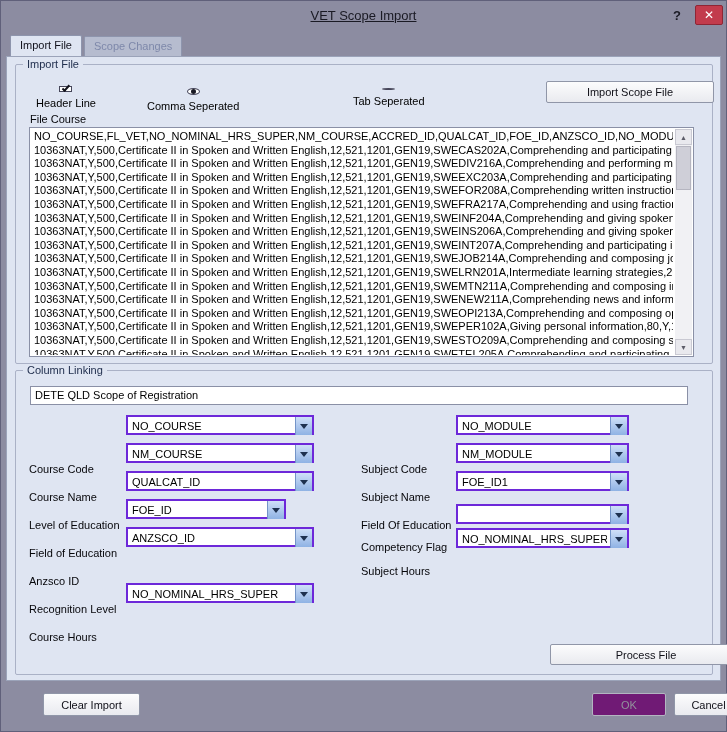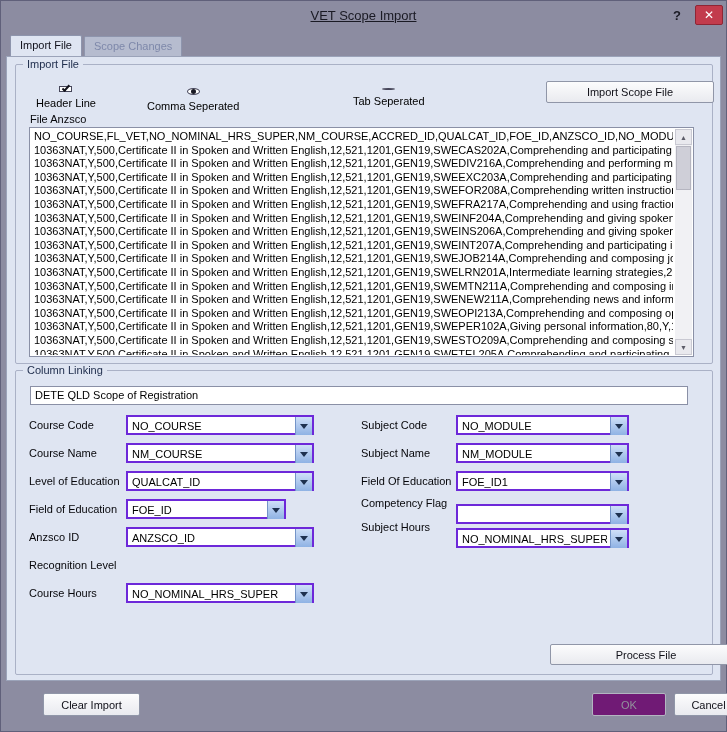--- a/index.html
+++ b/index.html
@@ -33,21 +33,21 @@
   .check-row, .radio-row { position:absolute; display:flex; align-items:center; gap:5px; height:16px; cursor:default;flex-direction:column; }
   .checkbox { width:13px; height:13px; background:#fff; border:1px solid #46465a; display:inline-flex; align-items:center; justify-content:center; }
   .tick { width:8px; height:4px; border-left:2px solid #14141c; border-bottom:2px solid #14141c; transform:rotate(-48deg) translate(1px,-1px); }
   .radio { width:13px; height:13px; border-radius:50%; background:#fff; border:1px solid #46465a; display:inline-flex; align-items:center; justify-content:center; }
   .dot { width:5px; height:5px; border-radius:50%; background:#1a1a24; }
 
   
   .btn { position:absolute; background:linear-gradient(#fcfcfd,#e9eaef); border:1px solid #9096a8; border-radius:2px; font-size:11px; color:#101018; display:flex; align-items:center; justify-content:center; cursor:default; font-family:"Liberation Sans",sans-serif;margin-left:29px; }
   .btn.disabled { background:#701a75; color:#92929c; border-color:#b3b5c1; }
 
-  .field-label { position:absolute; line-height:20px; white-space:nowrap; color:#06060a; }
+  .field-label { position:absolute; line-height:20px; white-space:nowrap; color:#06060a;margin-top:44px; }
   .static-label { position:absolute; line-height:14px; white-space:nowrap; color:#06060a; }
 
   
   .filebox { position:absolute; left:13px; top:62px; width:665px; height:230px; background:#fff; border:1px solid #8a90a6; }
   .filelines { position:absolute; left:4px; top:2px; right:20px; bottom:1px; overflow:hidden; }
   .fileline { white-space:nowrap; font-size:11px; line-height:13.6px; }
   .vscroll { position:absolute; top:1px; right:1px; bottom:1px; width:17px; background:#f1f1f4; }
   .varrow { position:absolute; left:0; width:17px; height:16px; text-align:center; line-height:16px; font-size:7px; color:#5c5c68; background:#e9e9ee; border:1px solid #c9c9d2; }
   .varrow.up { top:0; }
   .varrow.down { bottom:0; }
@@ -97,21 +97,21 @@
         <span>Comma Seperated</span>
       </label>
 
       <label class="radio-row" style="left:301px; top:23px;margin-left:36px;">
         <span class="radio"></span>
         <span>Tab Seperated</span>
       </label>
 
       <button class="btn" style="left:501px; top:16px; width:168px; height:22px;">Import Scope File</button>
 
-      <span class="static-label" style="left:14px; top:47px;">File Anzsco</span>
+      <span class="static-label" style="left:14px; top:47px;">File Course</span>
 
       <div class="filebox">
         <div class="filelines">
           <div class="fileline">NO_COURSE,FL_VET,NO_NOMINAL_HRS_SUPER,NM_COURSE,ACCRED_ID,QUALCAT_ID,FOE_ID,ANZSCO_ID,NO_MODULE,NM_M</div>
           <div class="fileline">10363NAT,Y,500,Certificate II in Spoken and Written English,12,521,1201,GEN19,SWECAS202A,Comprehending and participating in</div>
           <div class="fileline">10363NAT,Y,500,Certificate II in Spoken and Written English,12,521,1201,GEN19,SWEDIV216A,Comprehending and performing mul</div>
           <div class="fileline">10363NAT,Y,500,Certificate II in Spoken and Written English,12,521,1201,GEN19,SWEEXC203A,Comprehending and participating in</div>
           <div class="fileline">10363NAT,Y,500,Certificate II in Spoken and Written English,12,521,1201,GEN19,SWEFOR208A,Comprehending written instruction</div>
           <div class="fileline">10363NAT,Y,500,Certificate II in Spoken and Written English,12,521,1201,GEN19,SWEFRA217A,Comprehending and using fractions</div>
           <div class="fileline">10363NAT,Y,500,Certificate II in Spoken and Written English,12,521,1201,GEN19,SWEINF204A,Comprehending and giving spoken i</div>

